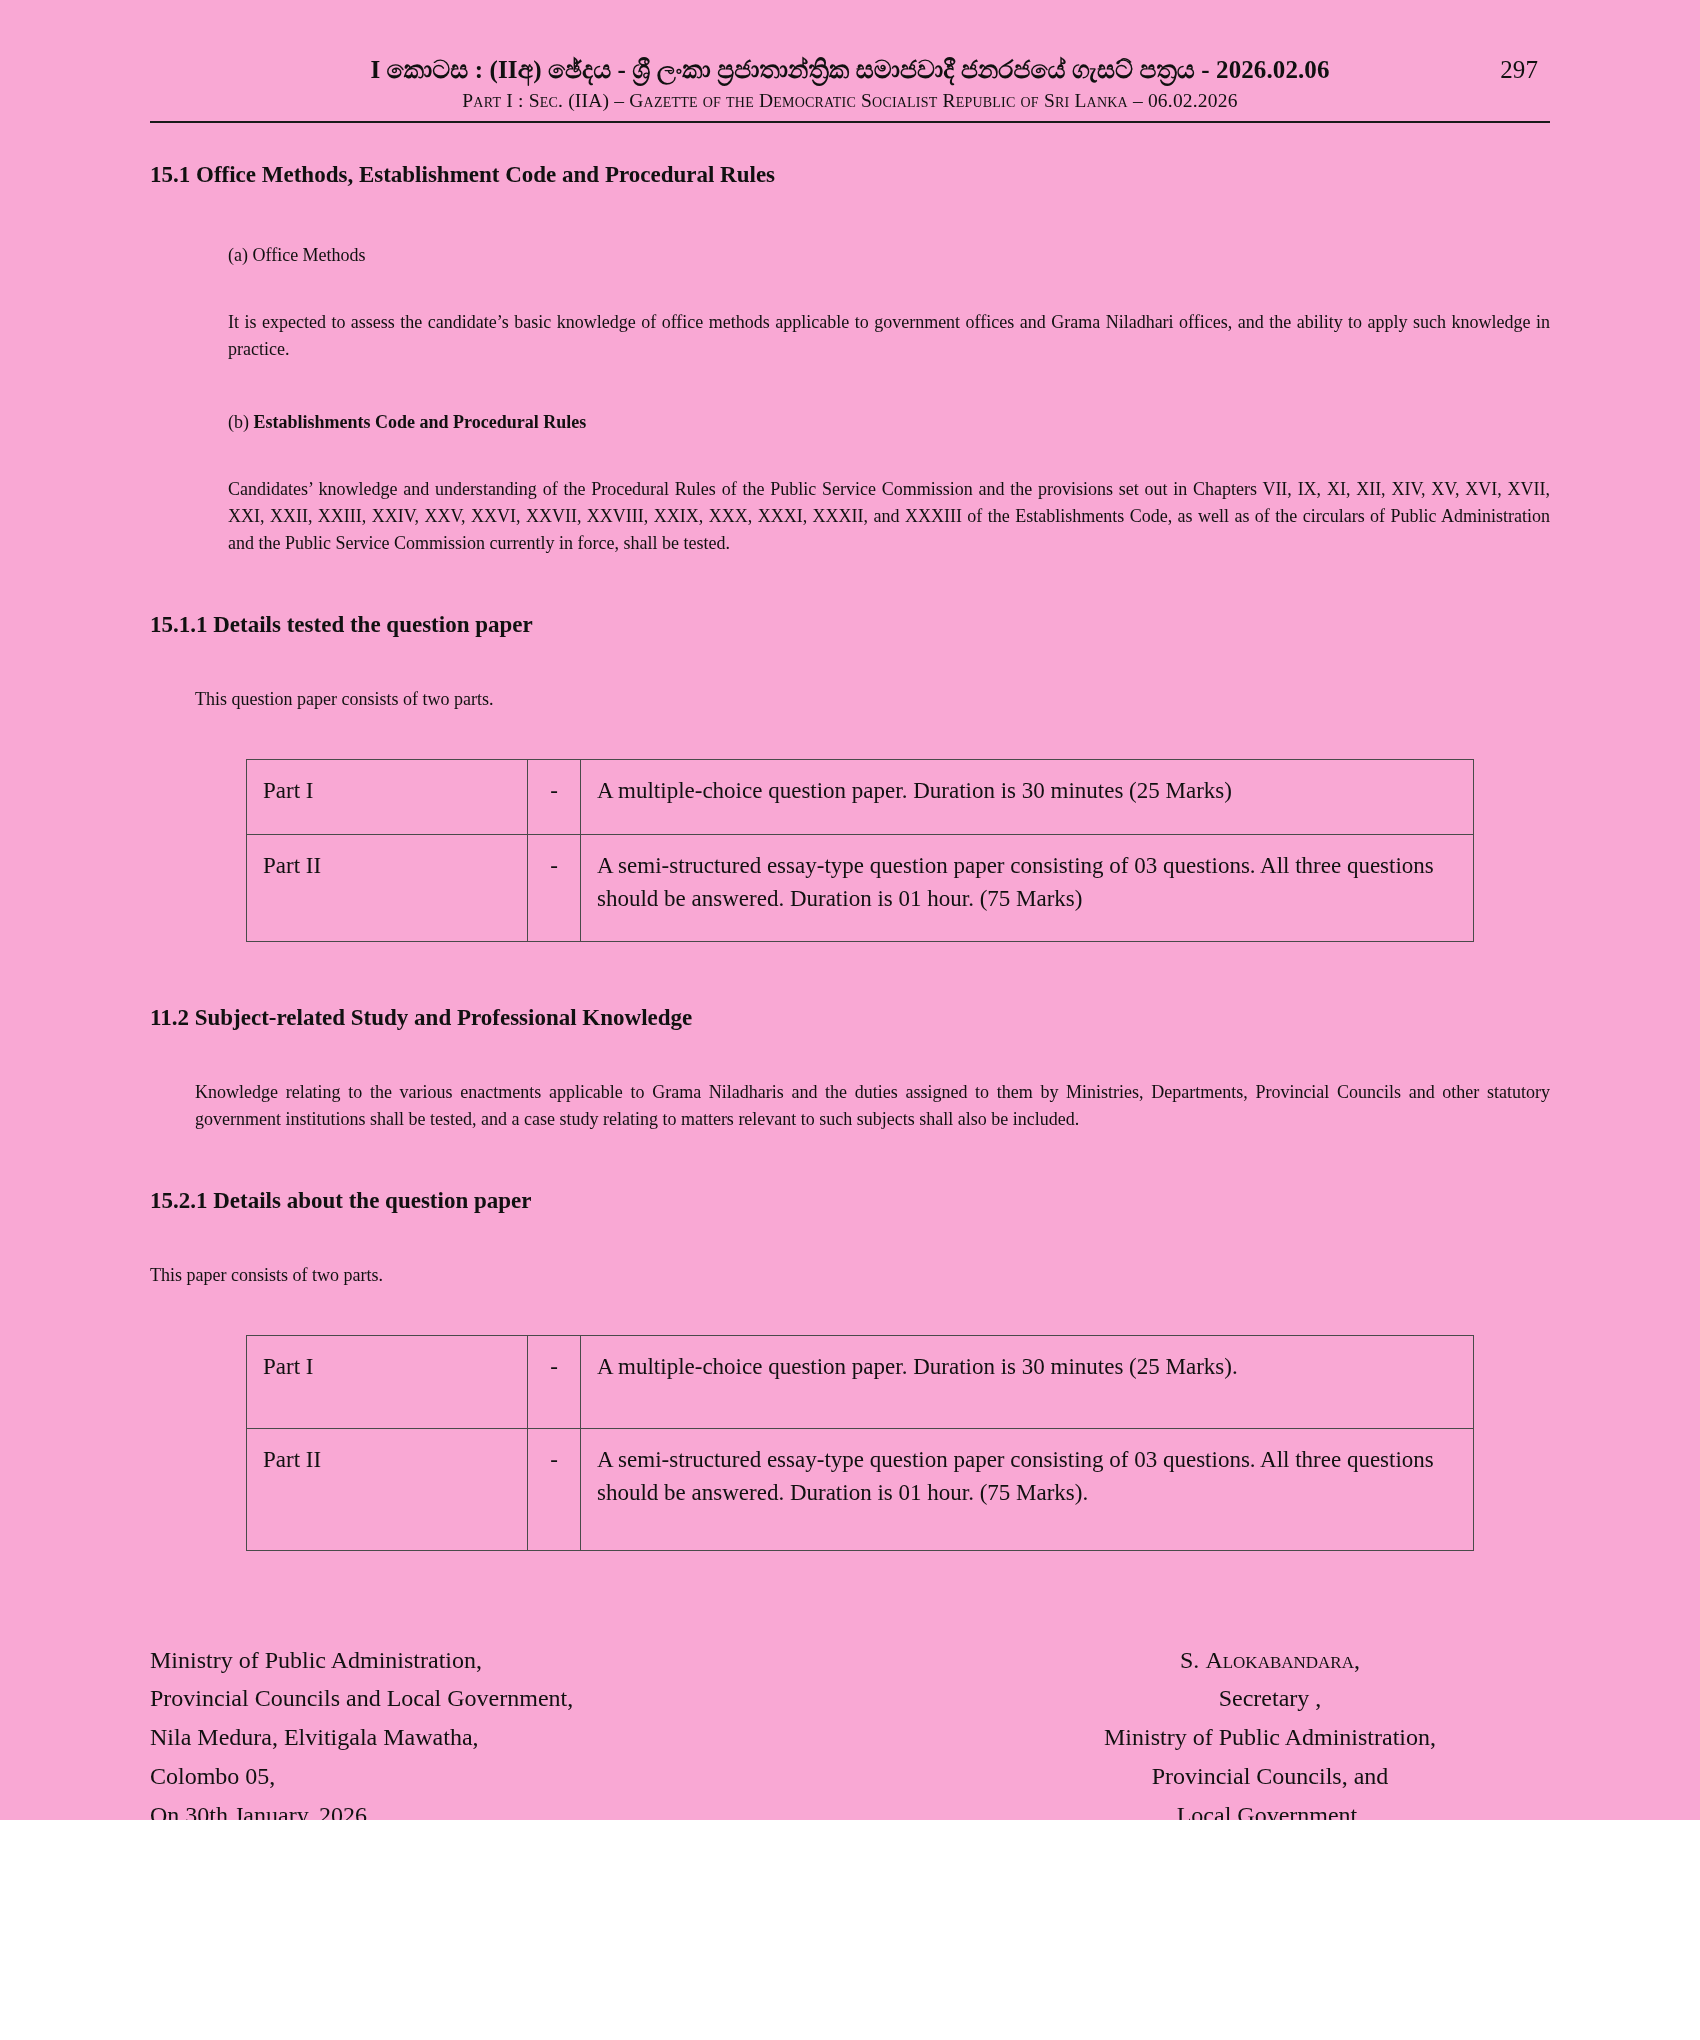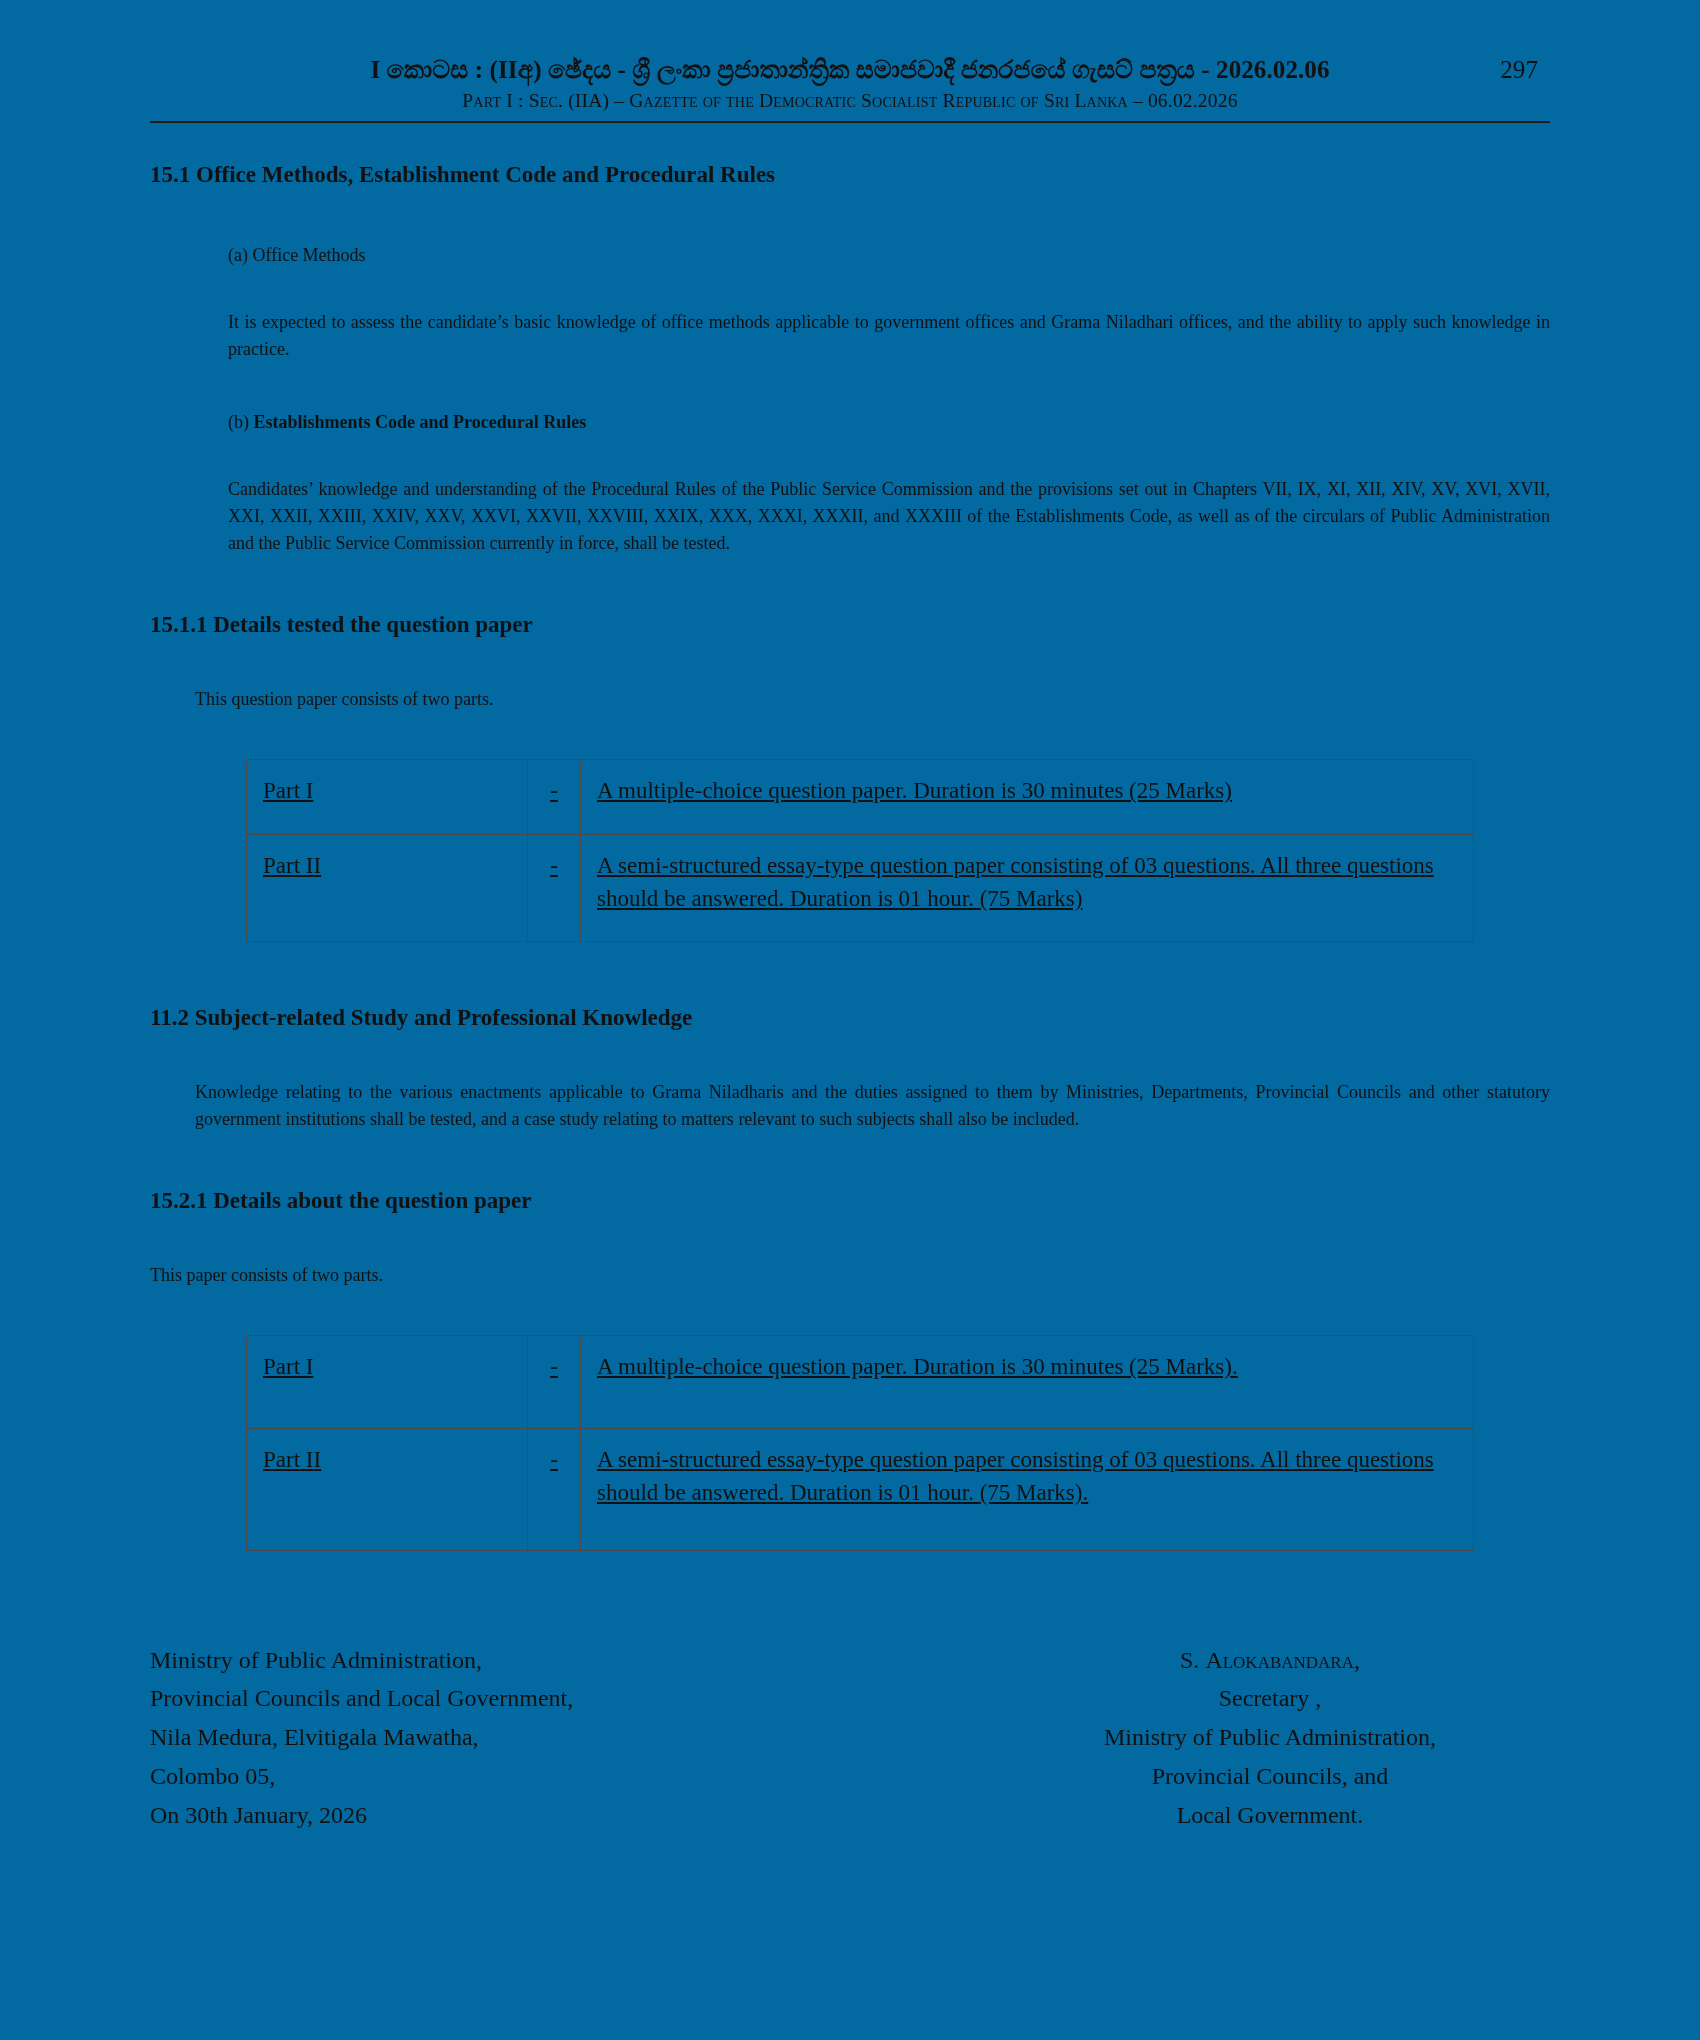--- a/index.html
+++ b/index.html
@@ -7,22 +7,22 @@
     padding: 0;
     background: #ffffff;
   }
   body {
     font-family: "Liberation Serif", "DejaVu Serif", serif;
     color: #111111;
   }
   .page {
     position: relative;
     width: 1700px;
-    height: 2040px;
-    background: #0369a1;
+    height: 1820px;
+    background: #f9a8d4;
     box-sizing: border-box;
     overflow: hidden;
     padding-left: 27px;
   }
   .content {
     position: absolute;
     left: 150px;
     top: 54px;
     width: 1400px;
   }
@@ -90,21 +90,20 @@
   .sp-52 { height: 52px; }
   .sp-60 { height: 60px; }
   .sp-90 { height: 90px; }
 
   
   .qtable {
     border-collapse: collapse;
     margin-left: 96px;
     width: 1180px;
     table-layout: fixed;
-    text-decoration: underline;
   }
   .qtable td {
     border: 1.6px solid #4a4a4a;
     font-size: 23px;
     line-height: 1.45;
     vertical-align: top;
     padding: 14px 16px 26px 16px;
   }
   .qtable td.c-part { width: 248px; }
   .qtable td.c-dash { width: 44px; text-align: center; padding-left: 4px; padding-right: 4px; }

